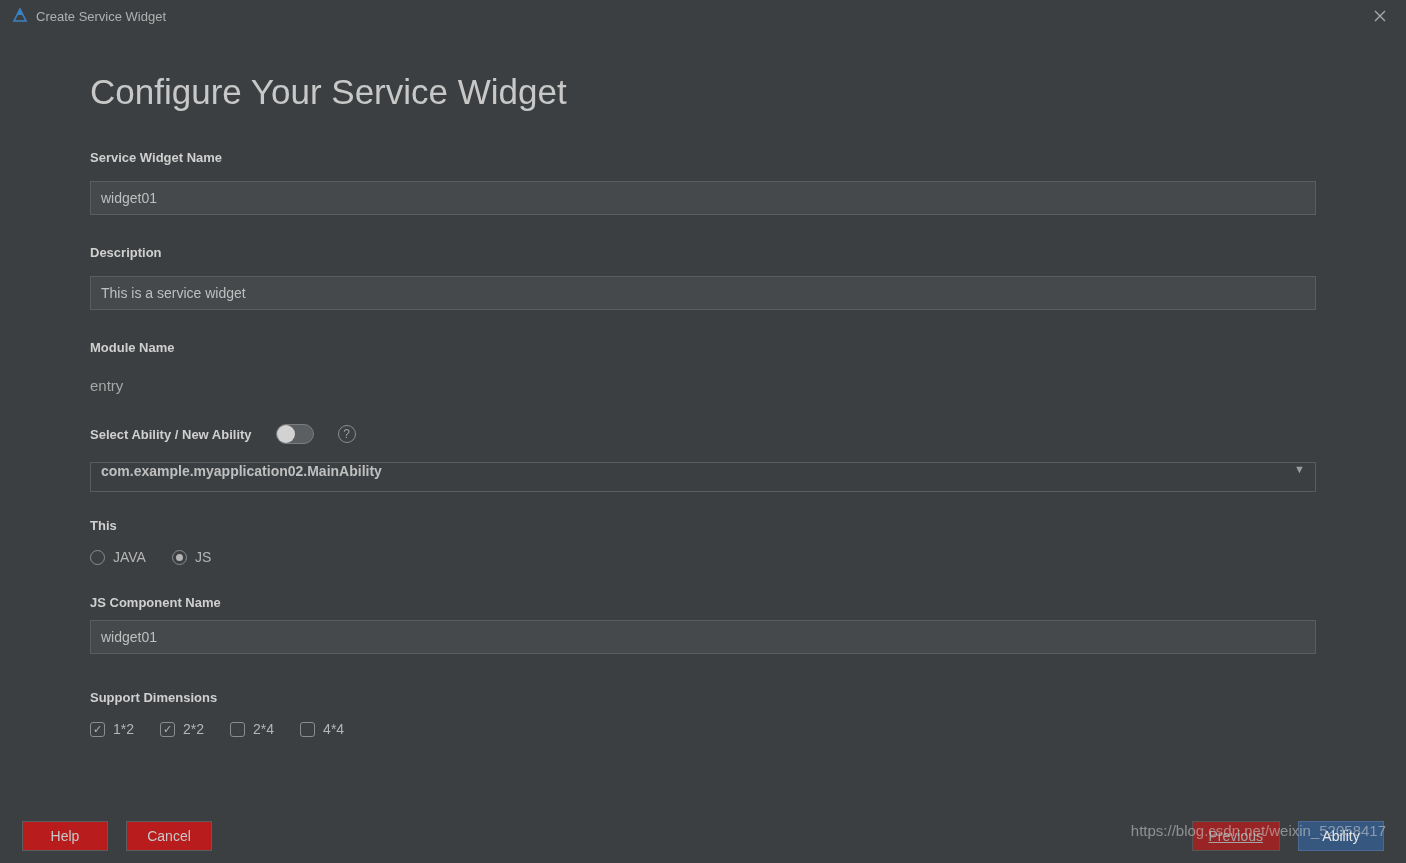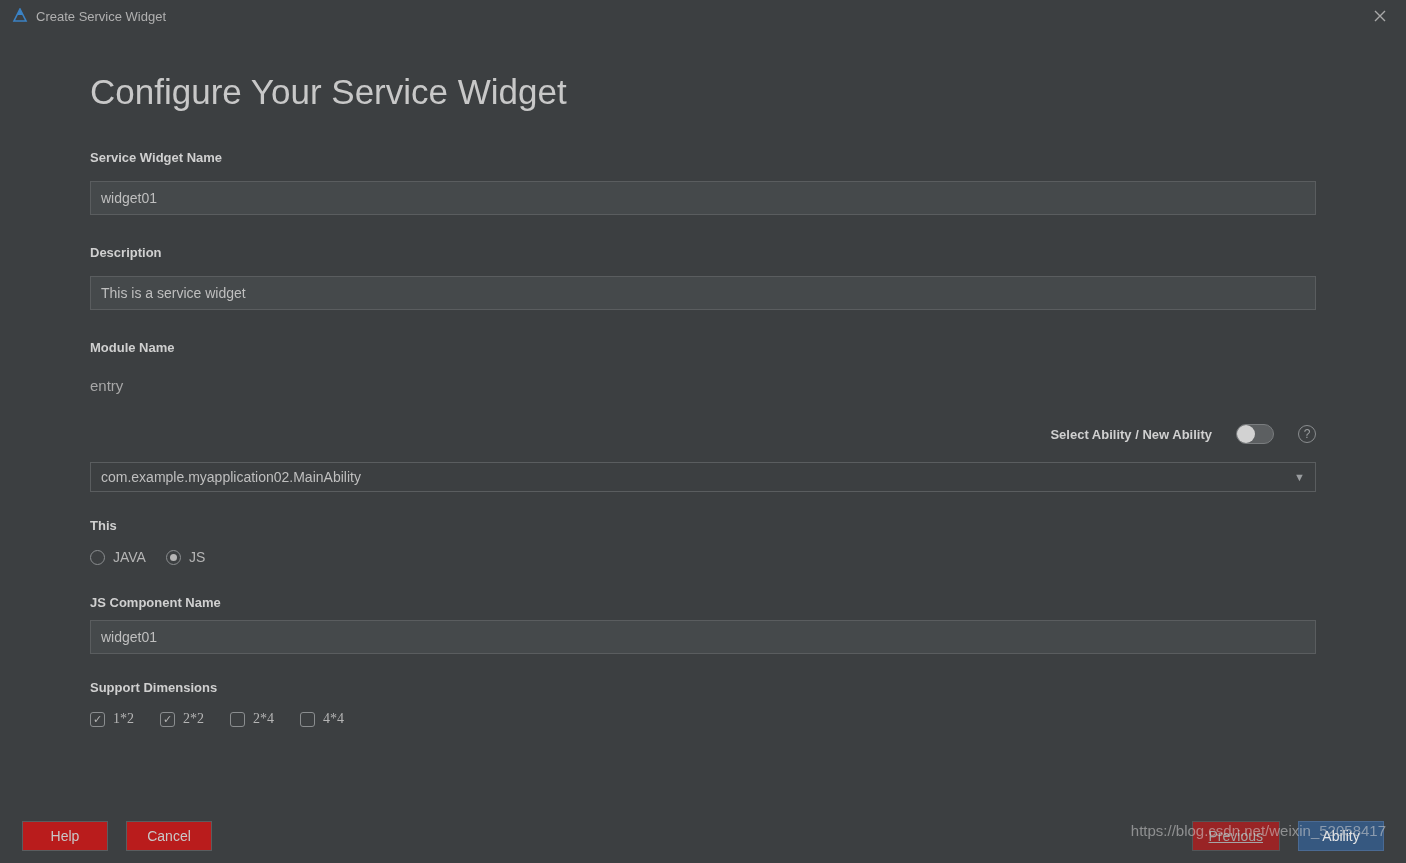--- a/index.html
+++ b/index.html
@@ -61,21 +61,20 @@
   .block { margin-bottom: 30px; }
   .static-value {
     color: #a7a7a7;
     font-size: 15px;
     margin-top: 22px;
   }
   
   .toggle-row {
     display: flex; align-items: center; gap: 24px;
     margin-bottom: 18px;
-    justify-content: flex-end;
   }
   .toggle-row .field-label { margin-bottom: 0; }
   .toggle {
     width: 38px; height: 20px;
     background: #5c5f61;
     border-radius: 10px;
     position: relative;
     cursor: pointer;
     border: 1px solid #7a7d7f;
   }
@@ -95,41 +94,42 @@
   }
   
   .dropdown {
     width: 100%;
     height: 30px;
     background: #3c3f41;
     border: 1px solid #5a5d5f;
     color: #bfbfbf;
     padding: 0 10px;
     font-size: 14px;
-    display: flex; align-items: center; justify-content: space-between;
-    cursor: pointer;
+    display: flex; align-items: flex-start; justify-content: space-between;
+    cursor: pointer;
+    font-weight: bold;
   }
   .dropdown .chev {
     color: #9a9d9f; font-size: 11px;
   }
   
-  .radio-row { display: flex; gap: 20px; align-items: center; }
+  .radio-row { display: flex; gap: 26px; align-items: center; }
   .radio {
     display: flex; align-items: center; gap: 8px; cursor: pointer;
     color: #b5b5b5;
   }
   .radio .circle {
     width: 15px; height: 15px; border: 1.5px solid #8a8d8f; border-radius: 50%;
     display: flex; align-items: center; justify-content: center;
   }
   .radio.selected .circle::after {
     content: ""; width: 7px; height: 7px; background: #b5b5b5; border-radius: 50%;
   }
   
-  .check-row { display: flex; gap: 26px; align-items: center; font-family: Liberation Serif, serif; }
+  .check-row { display: flex; gap: 26px; align-items: center; }
   .check {
     display: flex; align-items: center; gap: 8px; cursor: pointer;
     color: #b5b5b5;
   }
   .check .box {
     width: 15px; height: 15px; border: 1.5px solid #8a8d8f; border-radius: 3px;
     display: flex; align-items: center; justify-content: center;
     font-size: 11px; color: #b5b5b5; line-height: 1;
   }
   .check.checked .box::after { content: "✓"; }
@@ -229,21 +229,21 @@
         <span class="circle"></span>
         <span>JAVA</span>
       </span>
       <span class="radio selected">
         <span class="circle"></span>
         <span>JS</span>
       </span>
     </div>
   </div>
 
-  <div class="block" style="margin-bottom:26px">
+  <div class="block" style="margin-bottom:36px">
     <label class="field-label" style="margin-bottom:10px">JS Component Name</label>
     <input type="text" class="text-input" value="widget01" style="">
   </div>
 
   <div class="block">
     <label class="field-label">Support Dimensions</label>
     <div class="check-row">
       <span class="check checked">
         <span class="box"></span>
         <span>1*2</span>

